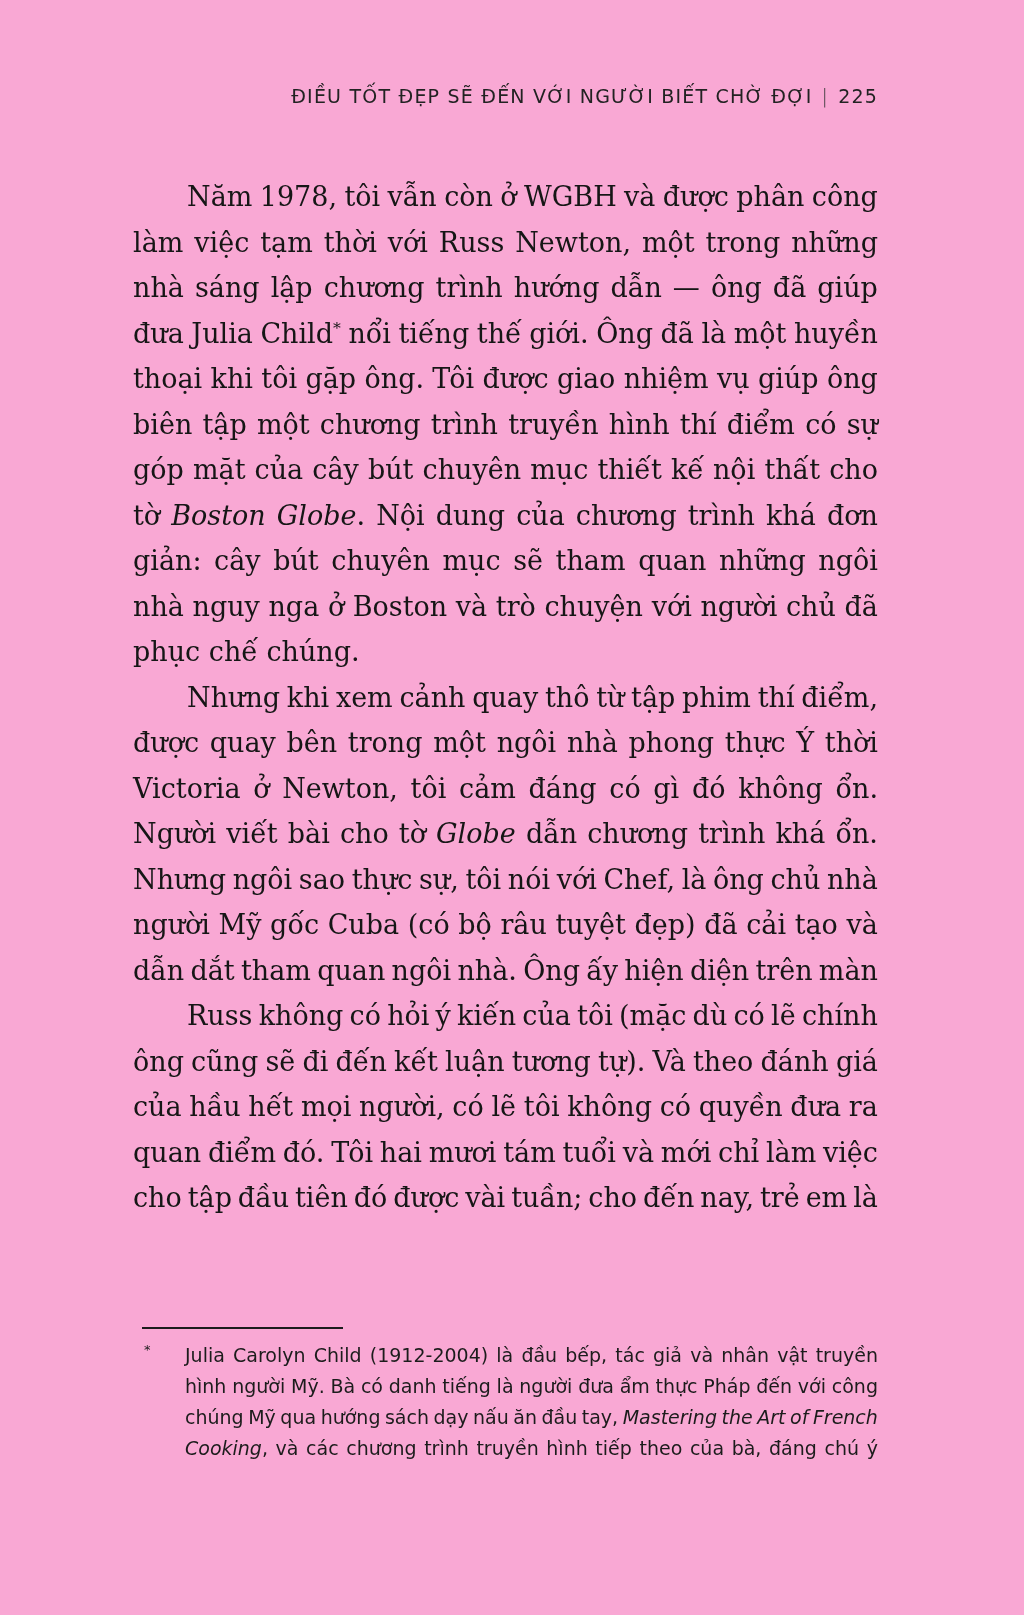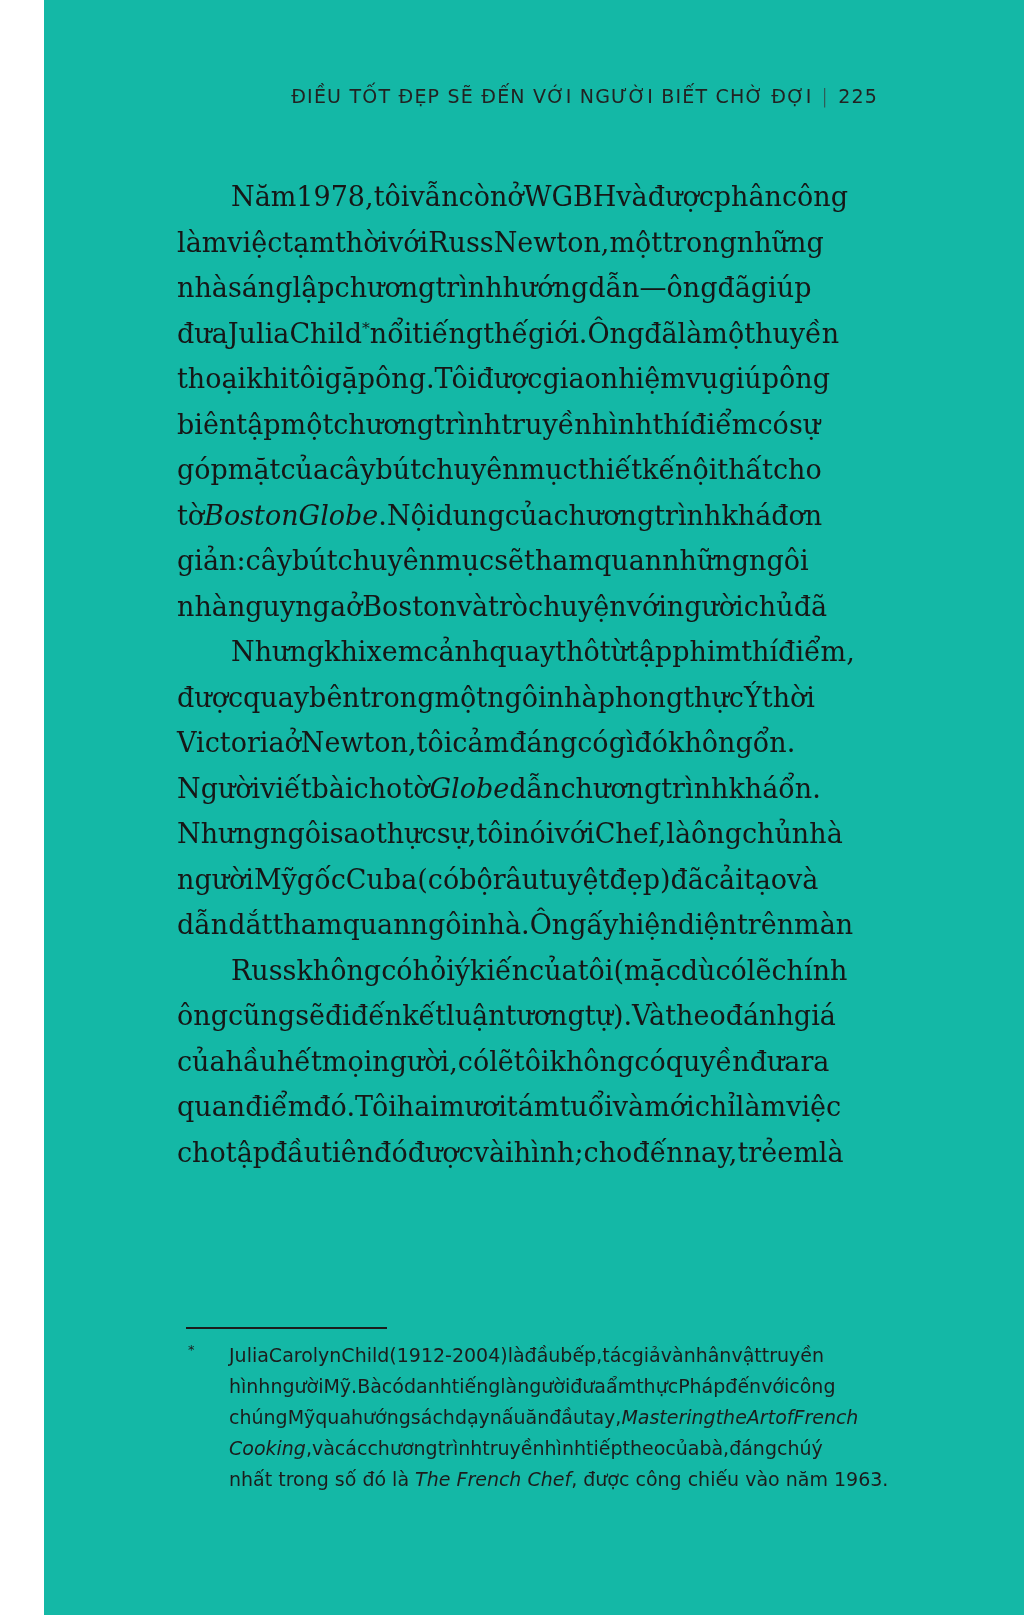--- a/index.html
+++ b/index.html
@@ -4,21 +4,21 @@
 <style>
   html, body { margin: 0; padding: 0; }
   body {
     width: 1024px; height: 1615px;
     background: #ffffff;
     position: relative;
     overflow: hidden;
     font-family: "DejaVu Serif", "Liberation Serif", serif;
     color: #1a1a1a;
   }
-  .page { position: absolute; inset: 0; background: #14b8a6; margin-left: 44px; }
+  .page { position: absolute; inset: 0; background: #f9a8d4; }
 
   
   .running-header {
     position: absolute;
     top: 85px; right: 146px;
     font-family: "DejaVu Sans", "Liberation Sans", sans-serif;
     font-size: 19px;
     letter-spacing: 1.2px;
     white-space: nowrap;
     color: #222222;
@@ -26,21 +26,21 @@
   .running-header .sep { padding: 0 9px; font-weight: 200; color: #3a3a3a; }
 
   
   .body-text {
     position: absolute;
     left: 133px; top: 174px; width: 745px;
     font-size: 27px;
     color: #161616;
   }
   .line { height: 45.5px; line-height: 45.5px; white-space: nowrap; }
-  .line.just { display: flex; }
+  .line.just { display: flex; justify-content: space-between; }
   .line.indent { padding-left: 54px; }
   .it  { font-style: italic; }
   .sup { font-size: 58%; vertical-align: super; line-height: 0; }
 
   
   .fn-divider {
     position: absolute;
     left: 142px; top: 1327px;
     width: 201px; height: 2px;
     background: #1c1c1c;
@@ -195,20 +195,21 @@
           <span><span>ở</span></span>
           <span><span>Boston</span></span>
           <span><span>và</span></span>
           <span><span>trò</span></span>
           <span><span>chuyện</span></span>
           <span><span>với</span></span>
           <span><span>người</span></span>
           <span><span>chủ</span></span>
           <span><span>đã</span></span>
         </div>
+        <div class="line"><span>phục chế chúng.</span></div>
       </div>
       <div>
         <div class="line just indent">
           <span><span>Nhưng</span></span>
           <span><span>khi</span></span>
           <span><span>xem</span></span>
           <span><span>cảnh</span></span>
           <span><span>quay</span></span>
           <span><span>thô</span></span>
           <span><span>từ</span></span>
@@ -363,21 +364,21 @@
           <span><span>việc</span></span>
         </div>
         <div class="line just">
           <span><span>cho</span></span>
           <span><span>tập</span></span>
           <span><span>đầu</span></span>
           <span><span>tiên</span></span>
           <span><span>đó</span></span>
           <span><span>được</span></span>
           <span><span>vài</span></span>
-          <span><span>hình;</span></span>
+          <span><span>tuần;</span></span>
           <span><span>cho</span></span>
           <span><span>đến</span></span>
           <span><span>nay,</span></span>
           <span><span>trẻ</span></span>
           <span><span>em</span></span>
           <span><span>là</span></span>
         </div>
       </div>
     </div>
 
@@ -445,17 +446,16 @@
           <span><span>truyền</span></span>
           <span><span>hình</span></span>
           <span><span>tiếp</span></span>
           <span><span>theo</span></span>
           <span><span>của</span></span>
           <span><span>bà,</span></span>
           <span><span>đáng</span></span>
           <span><span>chú</span></span>
           <span><span>ý</span></span>
         </div>
-        <div class="line"><span>nhất trong số đó là </span><span class="it">The French Chef</span><span>, được công chiếu vào năm 1963.</span></div>
       </div>
   </div>
 
 </div>
 
 </body></html>

